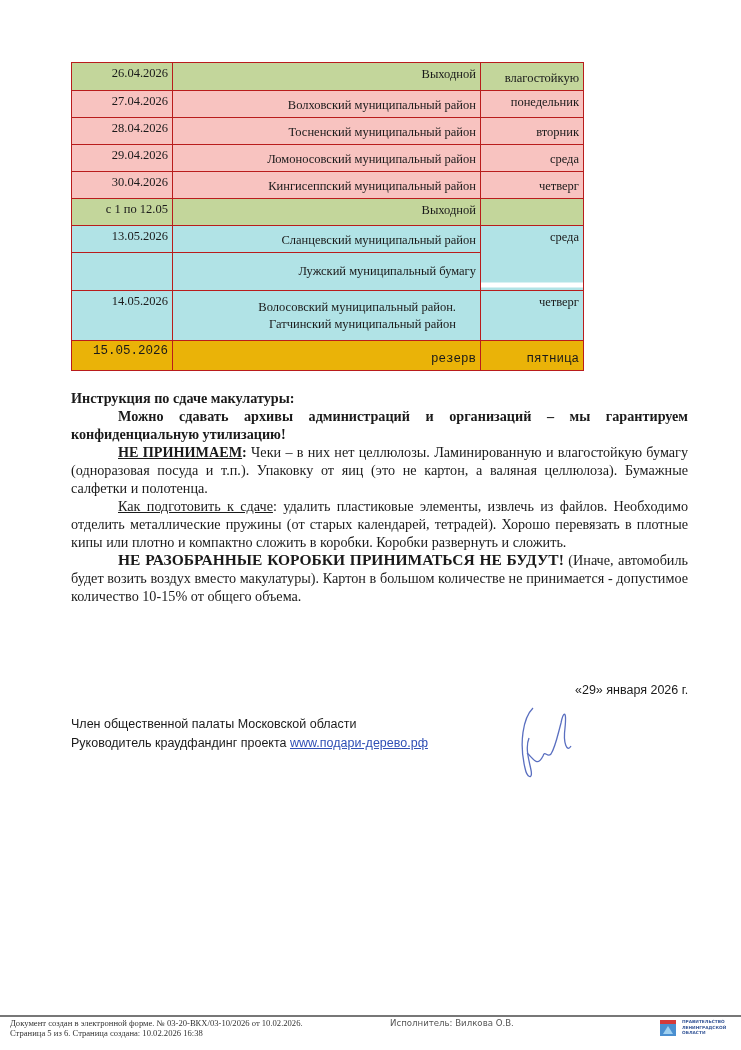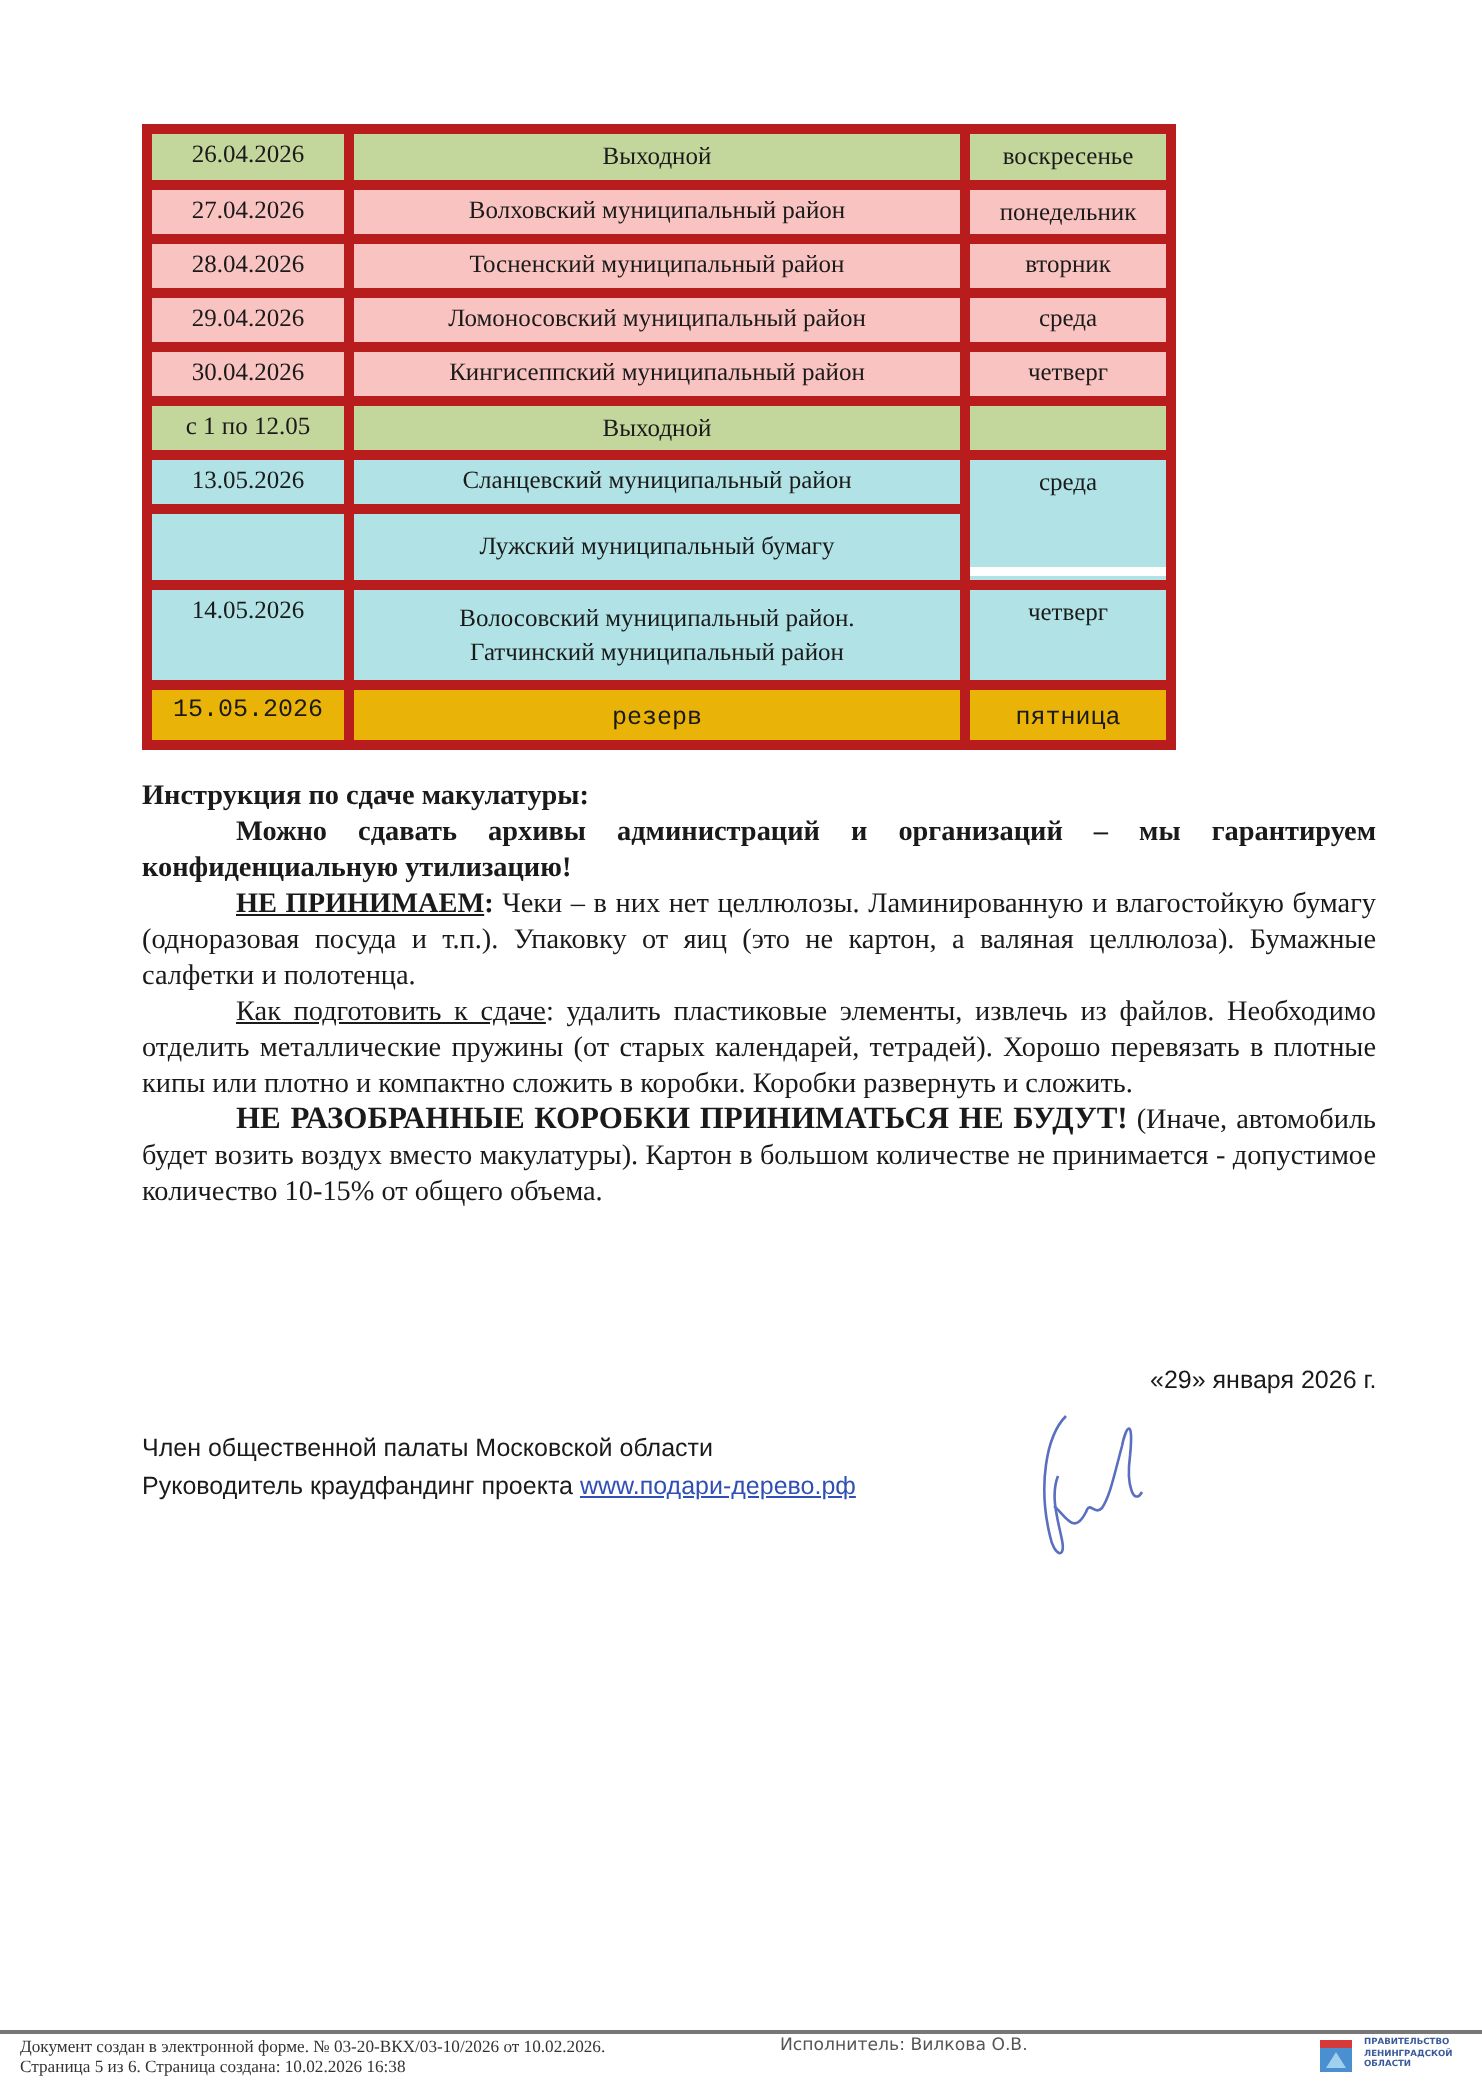--- a/index.html
+++ b/index.html
@@ -4,21 +4,21 @@
 <style>
   * { box-sizing: border-box; margin: 0; padding: 0; }
   html, body { width: 741px; height: 1050px; background: #ffffff; overflow: hidden; }
   body { position: relative; font-family: "Liberation Serif", serif; color: #1a1a1a; }
 
   .schedule {
     position: absolute; left: 71px; top: 62px; width: 512px;
     border-collapse: collapse; table-layout: fixed;
     font-family: "Liberation Serif", serif; font-size: 12.5px;
   }
-  .schedule td { border: 5px solid #b91c1c; text-align: center; padding: 0 4px; }
+  .schedule td { border: 1px solid #b91c1c; text-align: right; padding: 0 4px; }
   .schedule col.c1 { width: 101px; }
   .schedule col.c2 { width: 308px; }
   .schedule col.c3 { width: 103px; }
   .green { background: #c3d69b; }
   .pink { background: #f8c3c0; }
   .cyan { background: #b1e3e6; }
   .yellow { background: #eab308; font-family: Liberation Mono, monospace; }
   td.date { vertical-align: top; padding-top: 3px; }
   td.mid { vertical-align: middle; }
   td.top { vertical-align: top; padding-top: 4px; }
@@ -64,21 +64,21 @@
 <table class="schedule">
   <colgroup>
       <col class="c1">
       <col class="c2">
       <col class="c3">
     </colgroup>
   <tbody>
       <tr class="green" style="height:28px">
     <td class="date">26.04.2026</td>
     <td class="top">Выходной</td>
-    <td class="bot">воскресенье</td>
+    <td class="bot">влагостойкую</td>
   </tr>
   <tr class="pink" style="height:27px">
     <td class="date">27.04.2026</td>
     <td class="bot">Волховский муниципальный район</td>
     <td class="top">понедельник</td>
   </tr>
   <tr class="pink" style="height:27px">
     <td class="date">28.04.2026</td>
     <td class="bot">Тосненский муниципальный район</td>
     <td class="bot">вторник</td>

